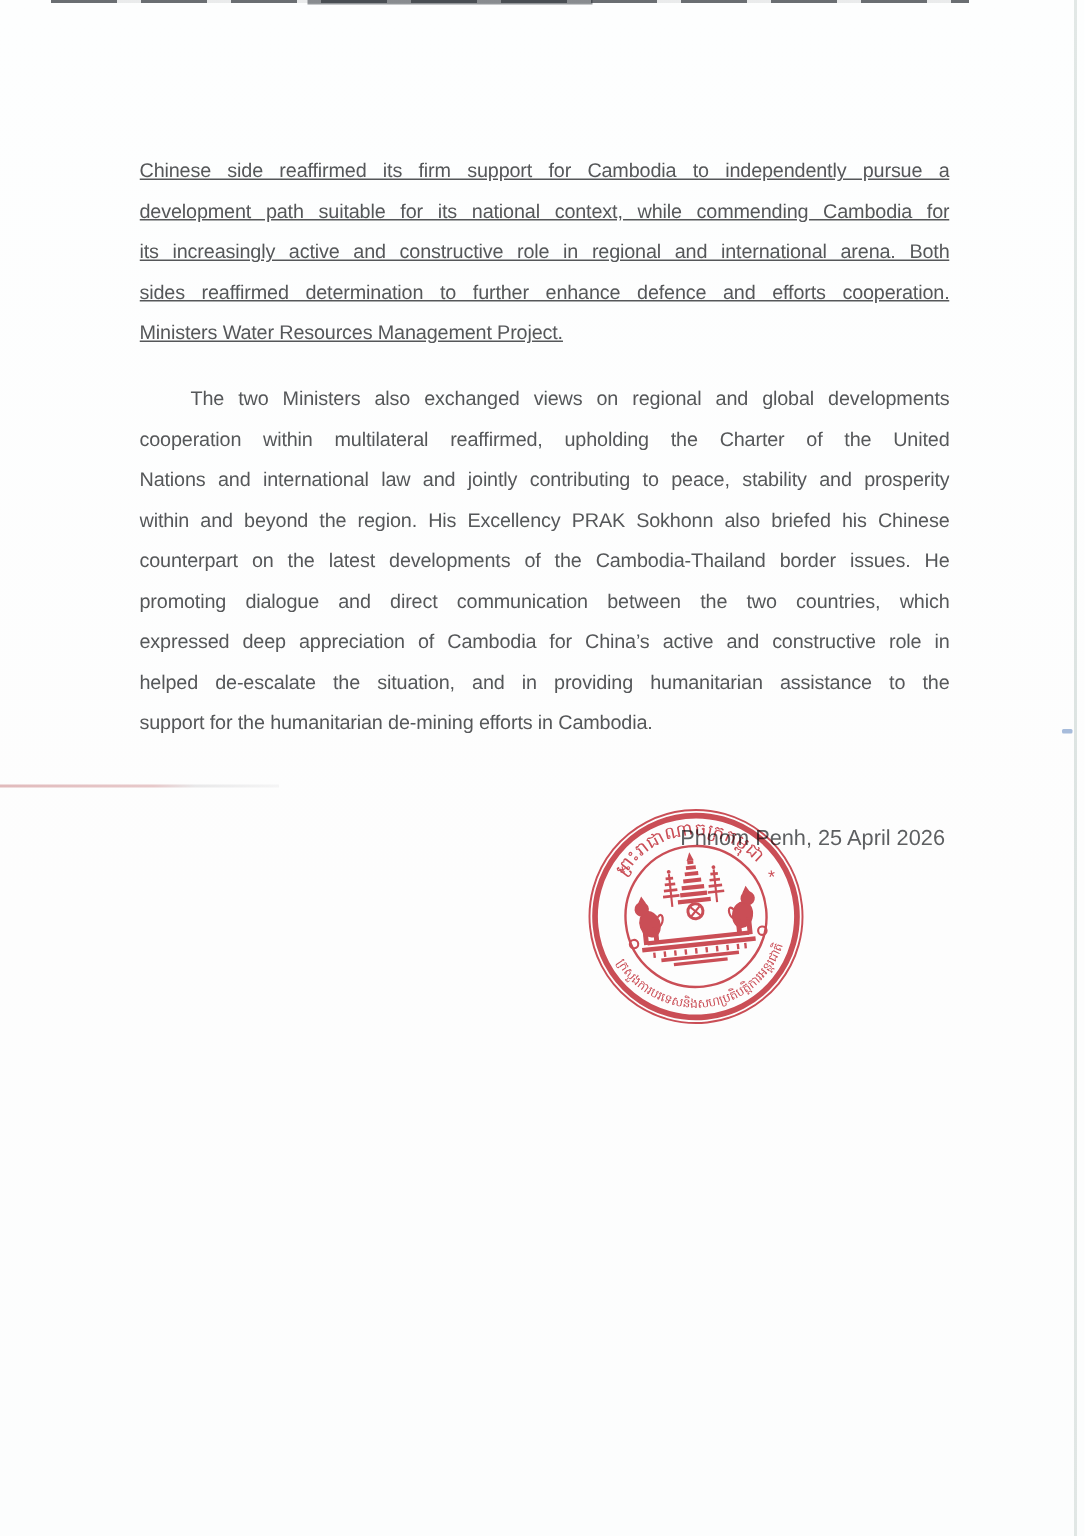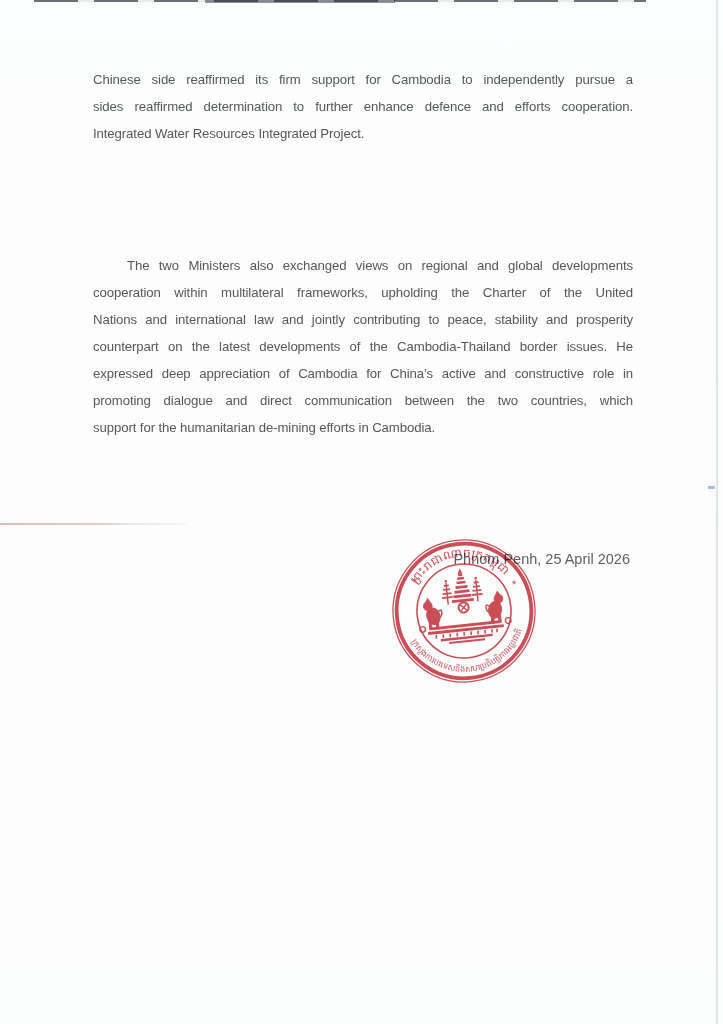--- a/index.html
+++ b/index.html
@@ -42,21 +42,21 @@
       rgba(213,158,160,.70) 0%, rgba(213,158,160,.55) 55%,
       rgba(185,185,188,.30) 70%, rgba(185,185,188,.12) 100%);
   }
 
   
   .body-text {
     position:absolute; left:93px; width:540px;
     color:#555759;
     font-size:13.2px; line-height:27px; letter-spacing:-0.1px;
   }
-  .para-1 { top:66px; }
+  .para-1 { top:100px;text-decoration:underline; }
   .para-2 { top:252px; }
   .tline {
     height:27px; overflow:hidden;
     text-align:justify;
     text-align-last:justify;
     -moz-text-align-last:justify;
   }
   .tline-last { text-align-last:left; -moz-text-align-last:left; }
   .para-2 .tline:first-child { text-indent:34px; }
 
@@ -79,31 +79,35 @@
 <div class="page">
 
   <div class="scan-top-line"></div>
   <div class="scan-top-line2"></div>
   <div class="scan-right-line"></div>
   <div class="scan-blue-dash"></div>
   <div class="scan-pink-line"></div>
 
   <div class="body-text para-1">
       <div class="tline">Chinese side reaffirmed its firm support for Cambodia to independently pursue a</div>
+      <div class="tline">development path suitable for its national context, while commending Cambodia for</div>
+      <div class="tline">its increasingly active and constructive role in regional and international arena. Both</div>
       <div class="tline">sides reaffirmed determination to further enhance defence and efforts cooperation.</div>
-      <div class="tline tline-last">Integrated Water Resources Integrated Project.</div>
+      <div class="tline tline-last">Ministers Water Resources Management Project.</div>
     </div>
 
   <div class="body-text para-2">
       <div class="tline">The two Ministers also exchanged views on regional and global developments</div>
-      <div class="tline">cooperation within multilateral frameworks, upholding the Charter of the United</div>
+      <div class="tline">cooperation within multilateral reaffirmed, upholding the Charter of the United</div>
       <div class="tline">Nations and international law and jointly contributing to peace, stability and prosperity</div>
+      <div class="tline">within and beyond the region. His Excellency PRAK Sokhonn also briefed his Chinese</div>
       <div class="tline">counterpart on the latest developments of the Cambodia-Thailand border issues. He</div>
+      <div class="tline">promoting dialogue and direct communication between the two countries, which</div>
       <div class="tline">expressed deep appreciation of Cambodia for China’s active and constructive role in</div>
-      <div class="tline">promoting dialogue and direct communication between the two countries, which</div>
+      <div class="tline">helped de-escalate the situation, and in providing humanitarian assistance to the</div>
       <div class="tline tline-last">support for the humanitarian de-mining efforts in Cambodia.</div>
     </div>
 
   <div class="dateline">Phnom Penh, 25 April 2026</div>
 
   <div class="stamp">
     <svg viewBox="0 0 160 160">
       <defs>
         <path id="arcTop" d="M 27.8,66 A 54,54 0 0 1 132.2,66" fill="none"></path>
         <path id="arcBot" d="M 21.7,97.8 A 61,61 0 0 0 138.3,97.8" fill="none"></path>

